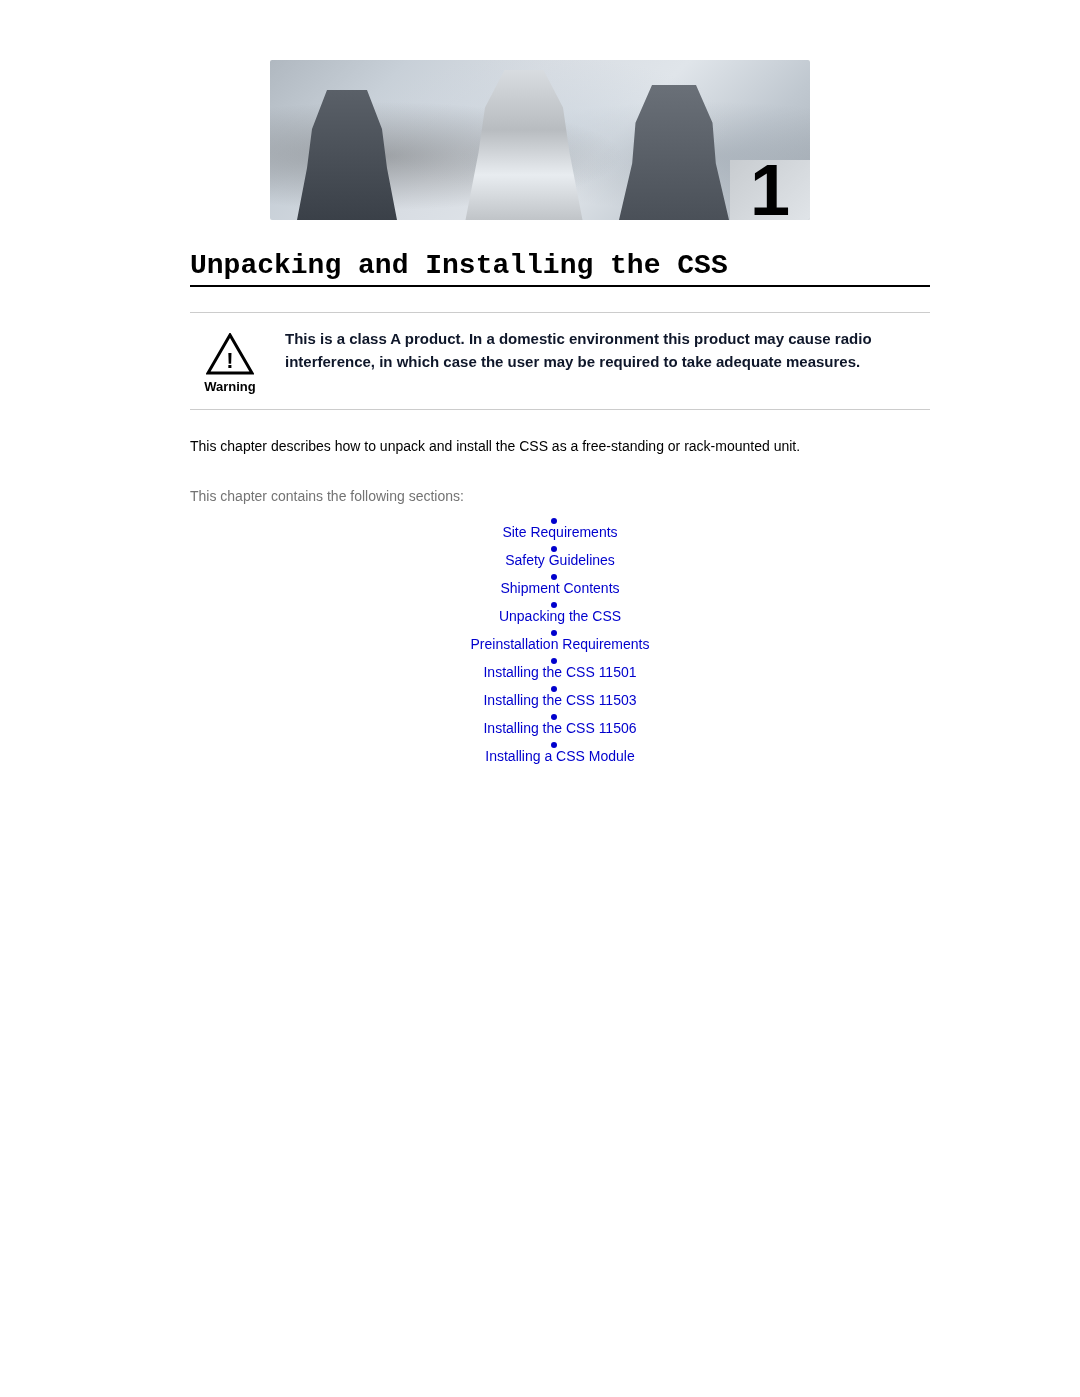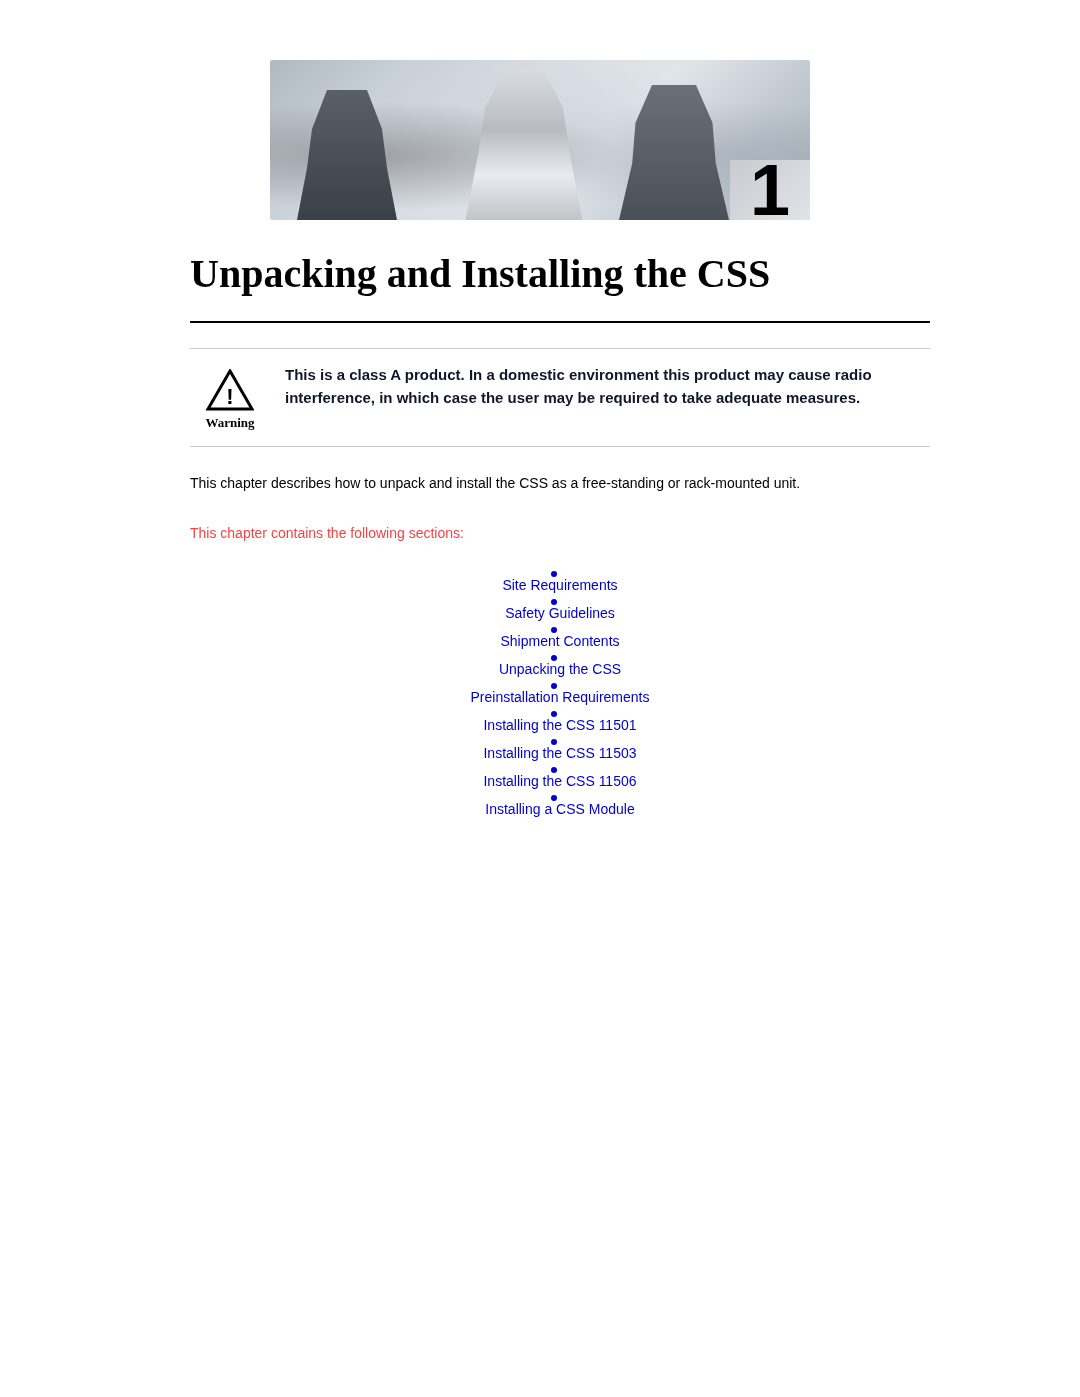--- a/index.html
+++ b/index.html
@@ -115,25 +115,25 @@
 
     
     .content-area {
       margin: 0 auto;
       width: 740px;
       margin-left: 190px;
       padding-top: 30px;
     }
 
     .page-title {
-      font-size: 40px;
+      font-size: 28px;
       font-weight: bold;
       color: #000000;
-      margin-bottom: 24px;
-      font-family: Liberation Serif, serif;
+      margin-bottom: 4px;
+      font-family: Liberation Mono, monospace;
     }
 
     .title-rule {
       border: none;
       border-top: 2px solid #000000;
       margin-bottom: 25px;
     }
 
     
     .warning-section {
@@ -164,21 +164,20 @@
     .warning-triangle svg {
       width: 48px;
       height: 42px;
     }
 
     .warning-label {
       font-size: 13px;
       font-weight: bold;
       color: #000000;
       text-align: center;
-      font-family: Liberation Serif, serif;
     }
 
     .warning-text {
       font-size: 15px;
       font-weight: bold;
       color: #0f172a;
       line-height: 1.5;
       flex: 1;
     }
 
@@ -186,22 +185,22 @@
     .body-text {
       font-size: 14px;
       color: #000000;
       line-height: 1.6;
       margin-bottom: 28px;
     }
 
     
     .sections-intro {
       font-size: 14px;
-      color: #ef4444;
-      margin-bottom: 26px;
+      color: #737373;
+      margin-bottom: 10px;
     }
 
     .sections-list {
       list-style: none;
       padding-left: 0;
       margin-left: 0;
     }
 
     .sections-list li {
       display: flex;

